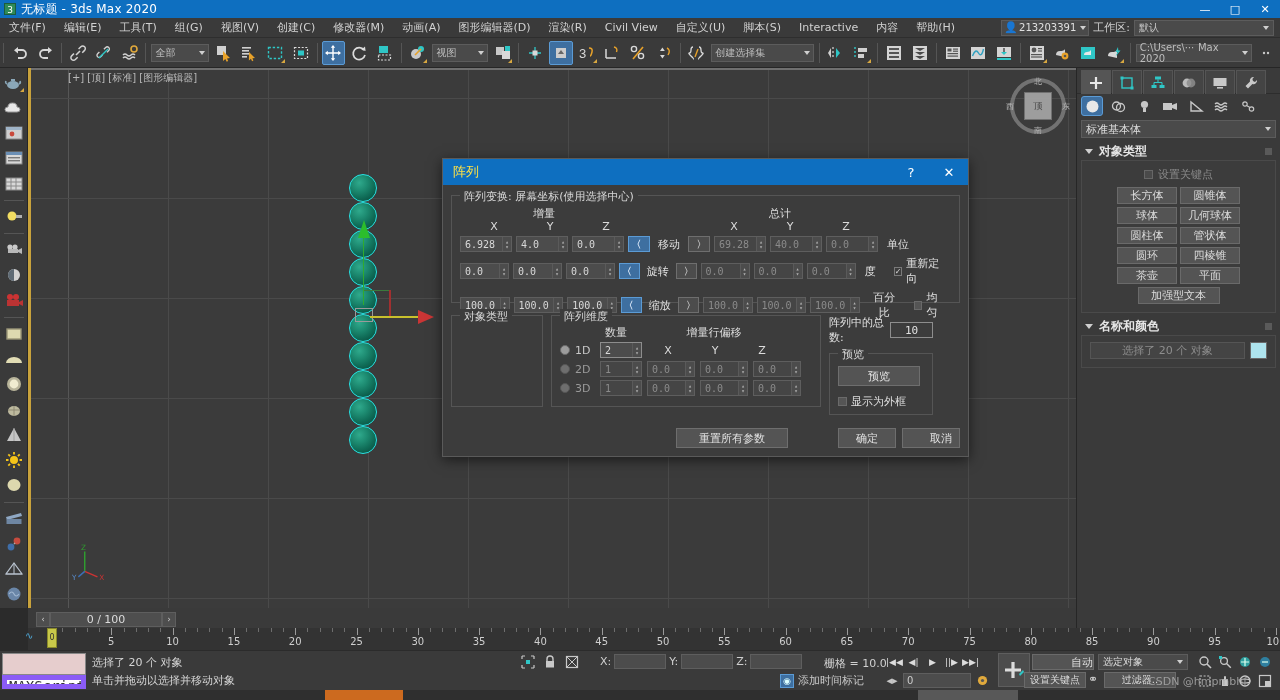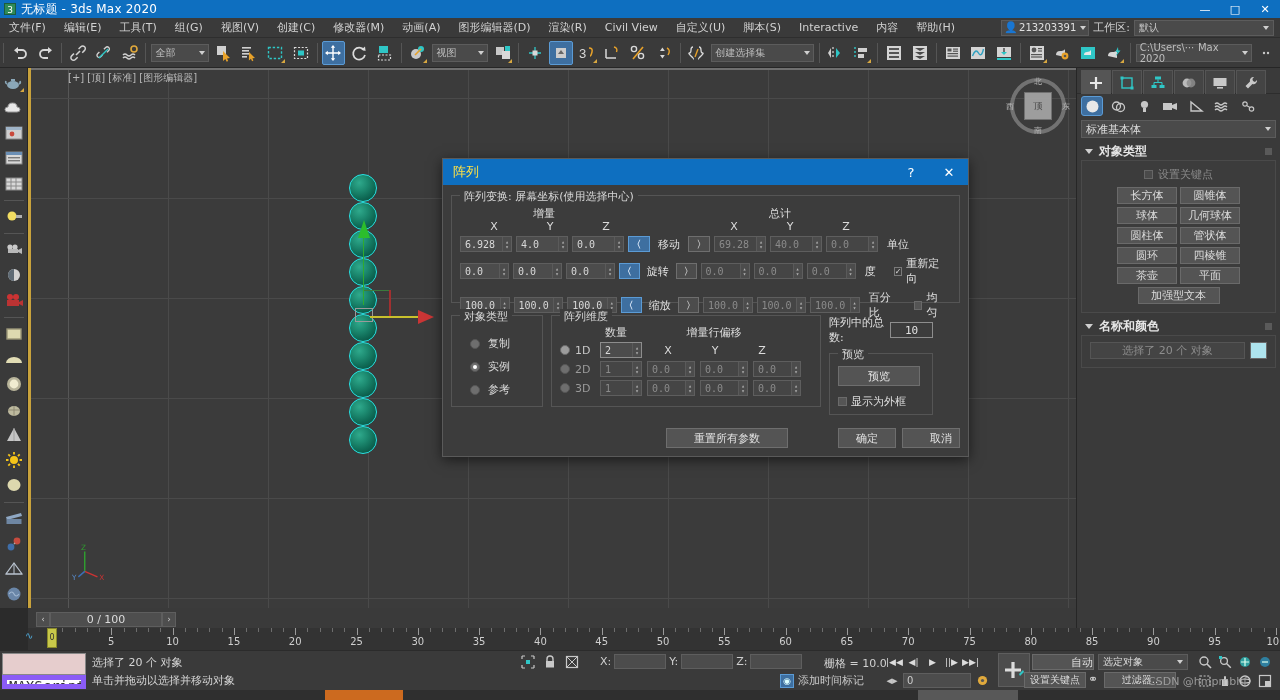--- a/index.html
+++ b/index.html
@@ -329,21 +329,21 @@
     margin-left: auto; width: 9px; height: 14px; display: flex; flex-direction: column;
     align-items: center; justify-content: center; color: #b0b0b0; font-size: 6px; line-height: 5px;
     border-left: 1px solid #5a5a5a; background: #4c4c4c;
   }
   .arrow-btn {
     width: 22px; height: 16px; background: #3e6fa0; border: 1px solid #5b9bd5;
     display: flex; align-items: center; justify-content: center; color: #e8f2ff; font-size: 10px;
   }
   .arrow-btn.grey { background: #4c4c4c; border: 1px solid #6e6e6e; color: #c8c8c8; }
   .row-lbl { font-size: 11px; color: #e0e0e0; width: 30px; text-align: center; }
-  .unit-lbl { font-size: 11px; color: #e0e0e0; margin-left: 5px; }
+  .unit-lbl { font-size: 11px; color: #e0e0e0; margin-left: 5px; text-align: center; }
   .chk { display: inline-flex; align-items: center; font-size: 11px; color: #e0e0e0; }
   .chk .box { width: 9px; height: 9px; background: #3c3c3c; border: 1px solid #7a7a7a; margin-right: 4px;
               display: flex; align-items: center; justify-content: center; font-size: 8px; color: #dcdcdc; }
   .chk .box.off { background: #555; border-color: #6a6a6a; }
 
   .radio { display: flex; align-items: center; font-size: 11px; color: #dcdcdc; margin-bottom: 8px; }
   .radio .dot {
     width: 10px; height: 10px; border-radius: 50%; background: #6e6e6e; border: 1px solid #565656;
     margin-right: 8px; position: relative;
   }
@@ -1431,34 +1431,20 @@
             <span class="box off"></span>
             <span>均匀</span>
           </div>
         </div>
       </div>
 
       <div style="display:flex;gap:8px;margin-top:12px;">
 
         <div class="group" style="width:92px;height:92px;">
           <div class="gtitle">对象类型</div>
-          <div style="margin-top:10px;padding-left:10px;">
-            <div class="radio">
-              <span class="dot"></span>
-              <span>复制</span>
-            </div>
-            <div class="radio">
-              <span class="dot on"></span>
-              <span>实例</span>
-            </div>
-            <div class="radio">
-              <span class="dot"></span>
-              <span>参考</span>
-            </div>
-          </div>
         </div>
 
         <div class="group" style="width:270px;height:92px;">
           <div class="gtitle">阵列维度</div>
           <div style="position:relative;height:16px;">
             <div class="colhead" style="position:absolute;left:30px;top:-1px;width:52px;">数量</div>
             <div class="colhead" style="position:absolute;left:104px;top:-1px;width:100px;">增量行偏移</div>
           </div>
 
           <div style="display:flex;align-items:center;gap:5px;margin-bottom:3px;">
@@ -1526,21 +1512,21 @@
             <div class="dlg-btn" style="width:100%;margin-bottom:8px;">预览</div>
             <div class="chk">
               <span class="box off"></span>
               <span>显示为外框</span>
             </div>
           </div>
         </div>
       </div>
 
       <div style="position:absolute;right:8px;bottom:10px;display:flex;gap:6px;align-items:center;">
-        <div class="dlg-btn" style="width:122px;margin-right:44px;">重置所有参数</div>
+        <div class="dlg-btn" style="width:112px;margin-right:44px;">重置所有参数</div>
         <div class="dlg-btn" style="width:58px;">确定</div>
         <div class="dlg-btn" style="width:58px;padding-left:20px;">取消</div>
       </div>
 
     </div>
   </div>
 
 </div>
 
 </body></html>

